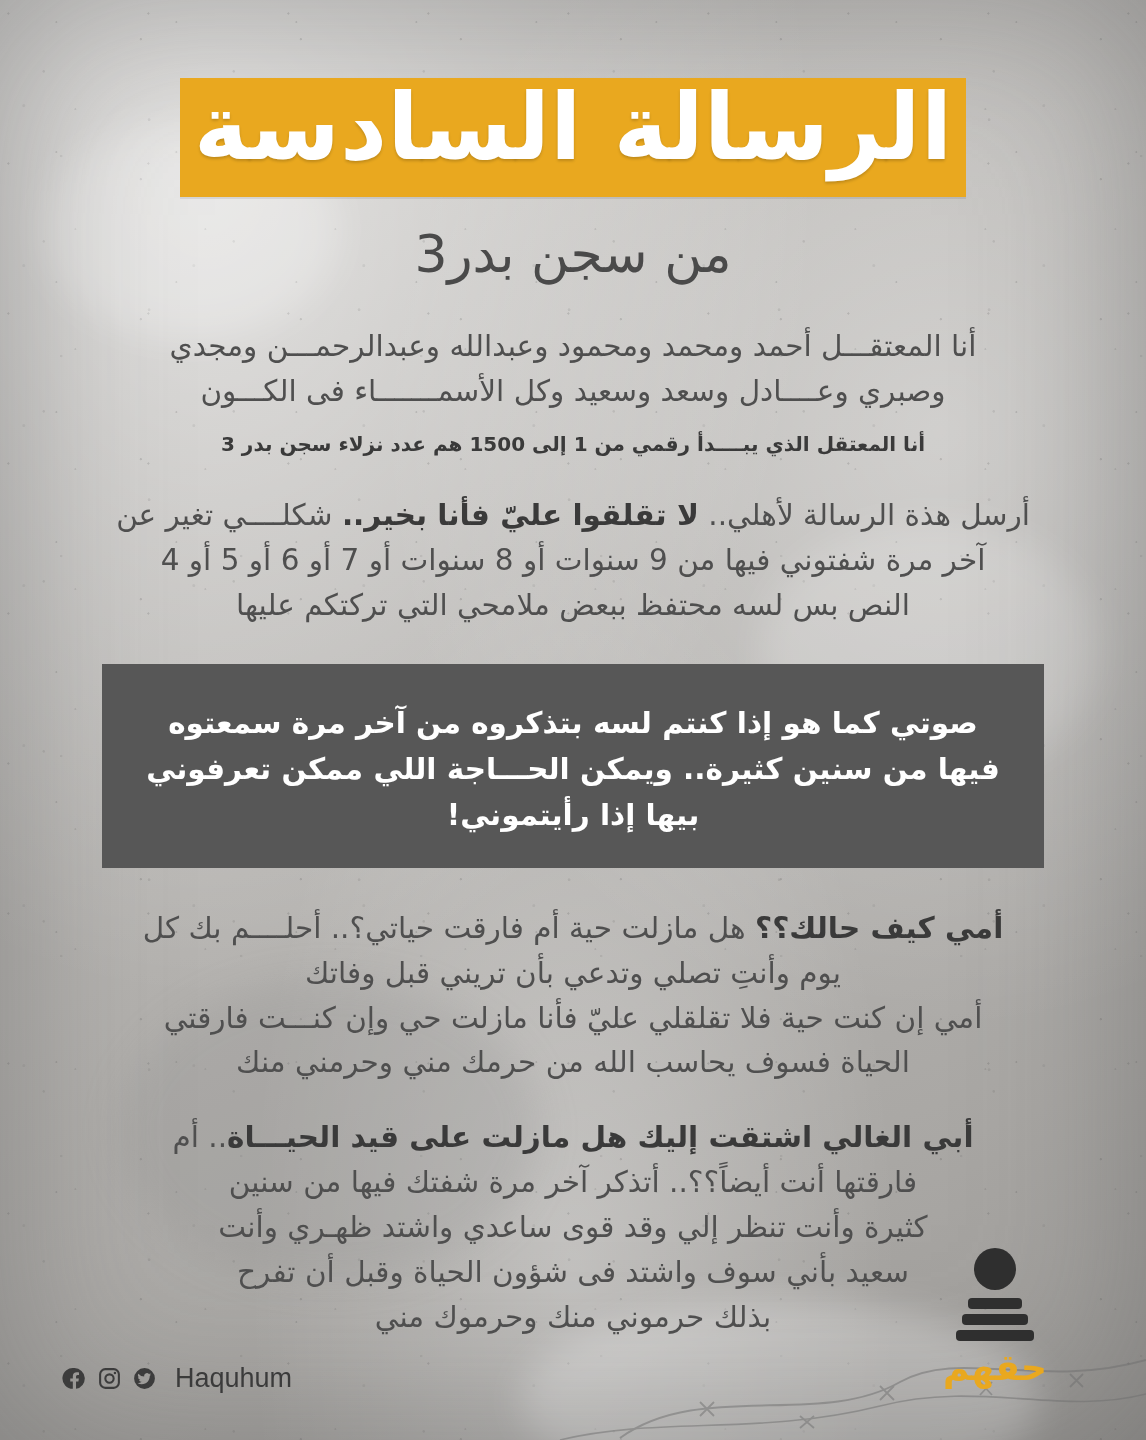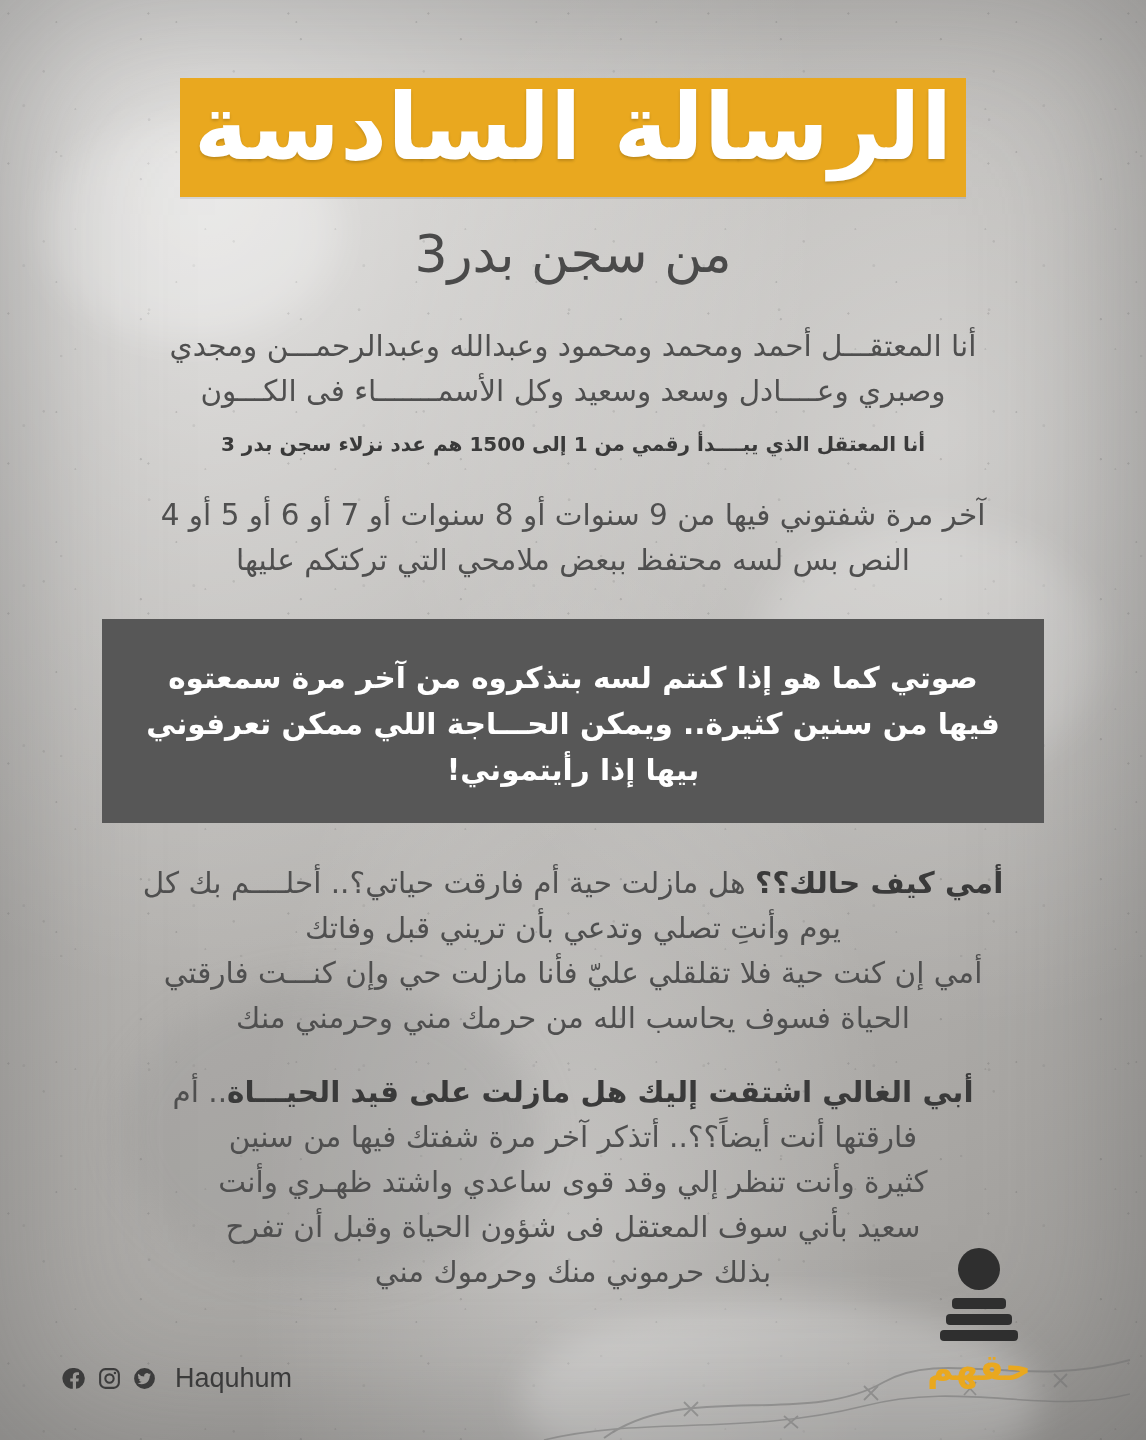--- a/index.html
+++ b/index.html
@@ -123,21 +123,21 @@
     font-size: 29.5px;
     font-weight: 700;
     line-height: 1.56;
     text-align: center;
   }
 
   
   .footer {
     position: absolute;
     left: 0;
-    right: 16px;
+    right: 0;
     bottom: 0;
     height: 250px;
     z-index: 6;
     pointer-events: none;
   }
   .social {
     position: absolute;
     left: 62px;
     bottom: 46px;
     display: flex;
@@ -227,20 +227,23 @@
     <div class="subtitle">من سجن بدر3</div>
 
     <div class="body-block">
       <p class="para tight">أنا المعتقـــل أحمد ومحمد ومحمود وعبدالله وعبدالرحمـــن ومجدي</p>
       <p class="para">وصبري وعــــادل وسعد وسعيد وكل الأسمـــــــاء فى الكـــون</p>
 
       <div class="para-bold-block">أنا المعتقل الذي يبــــدأ رقمي من 1 إلى 1500 هم عدد نزلاء سجن بدر 3</div>
 
       <div class="gap-md"></div>
 
+      <p class="para tight">
+        <span>أرسل هذة الرسالة لأهلي.. </span><span class="bold">لا تقلقوا عليّ فأنا بخير..</span><span> شكلــــي تغير عن</span>
+      </p>
       <p class="para tight">آخر مرة شفتوني فيها من 9 سنوات أو 8 سنوات أو 7 أو 6 أو 5 أو 4</p>
       <p class="para">النص بس لسه محتفظ ببعض ملامحي التي تركتكم عليها</p>
     </div>
 
     <div class="quote-box">
       <p>صوتي كما هو إذا كنتم لسه بتذكروه من آخر مرة سمعتوه فيها من سنين كثيرة.. ويمكن الحـــاجة اللي ممكن تعرفوني بيها إذا رأيتموني!</p>
     </div>
 
     <div class="body-block">
       <p class="para tight">
@@ -250,21 +253,21 @@
       <p class="para tight">أمي إن كنت حية فلا تقلقلي عليّ فأنا مازلت حي وإن كنـــت فارقتي</p>
       <p class="para">الحياة فسوف يحاسب الله من حرمك مني وحرمني منك</p>
     </div>
 
     <div class="body-block" style="margin-top:30px;">
       <p class="para tight">
         <span class="bold">أبي الغالي اشتقت إليك هل مازلت على قيد الحيـــاة</span><span>.. أم</span>
       </p>
       <p class="para tight">فارقتها أنت أيضاً؟؟.. أتذكر آخر مرة شفتك فيها من سنين</p>
       <p class="para tight">كثيرة وأنت تنظر إلي وقد قوى ساعدي واشتد ظهـري وأنت</p>
-      <p class="para tight">سعيد بأني سوف المعتقل فى شؤون الحياة وقبل أن تفرح</p>
+      <p class="para tight">سعيد بأني سوف واشتد فى شؤون الحياة وقبل أن تفرح</p>
       <p class="para">بذلك حرموني منك وحرموك مني</p>
     </div>
 
   </div>
 
   <div class="footer">
 
     <svg class="wire" viewBox="0 0 1146 120" preserveAspectRatio="none">
       <path d="M620 118 C 700 60, 820 108, 900 62 C 960 28, 1040 70, 1146 40" fill="none" stroke="#6f6f6f" stroke-width="2"></path>
       <path d="M560 120 C 660 96, 760 116, 880 86 C 980 60, 1060 96, 1146 74" fill="none" stroke="#6f6f6f" stroke-width="1.6"></path>

